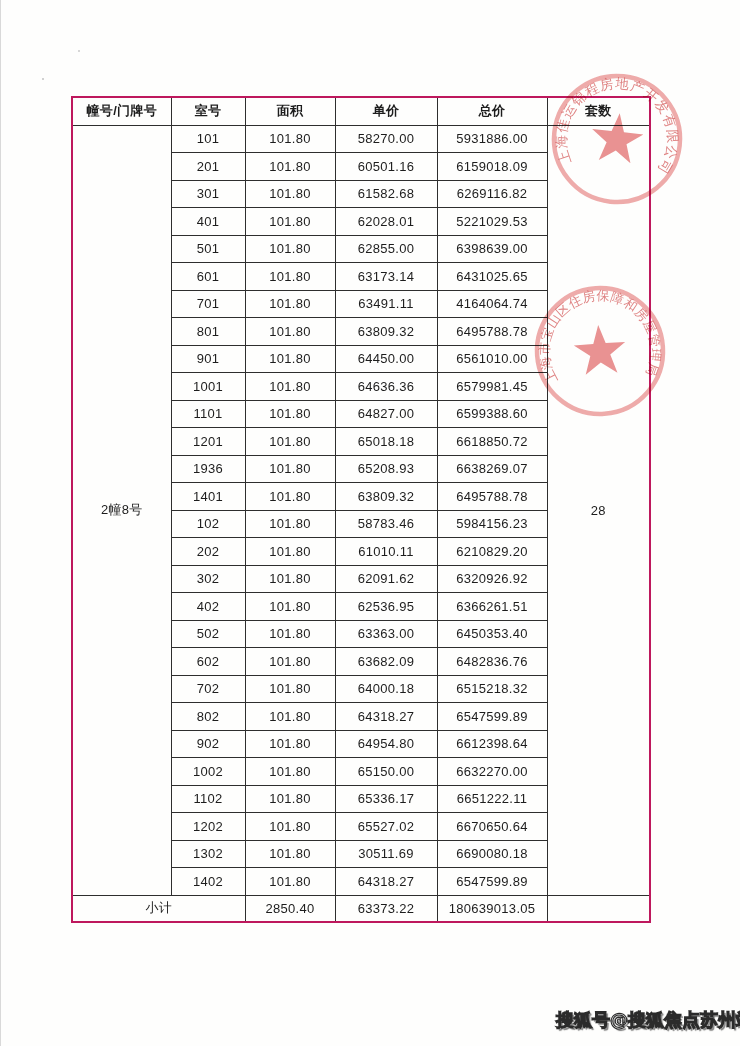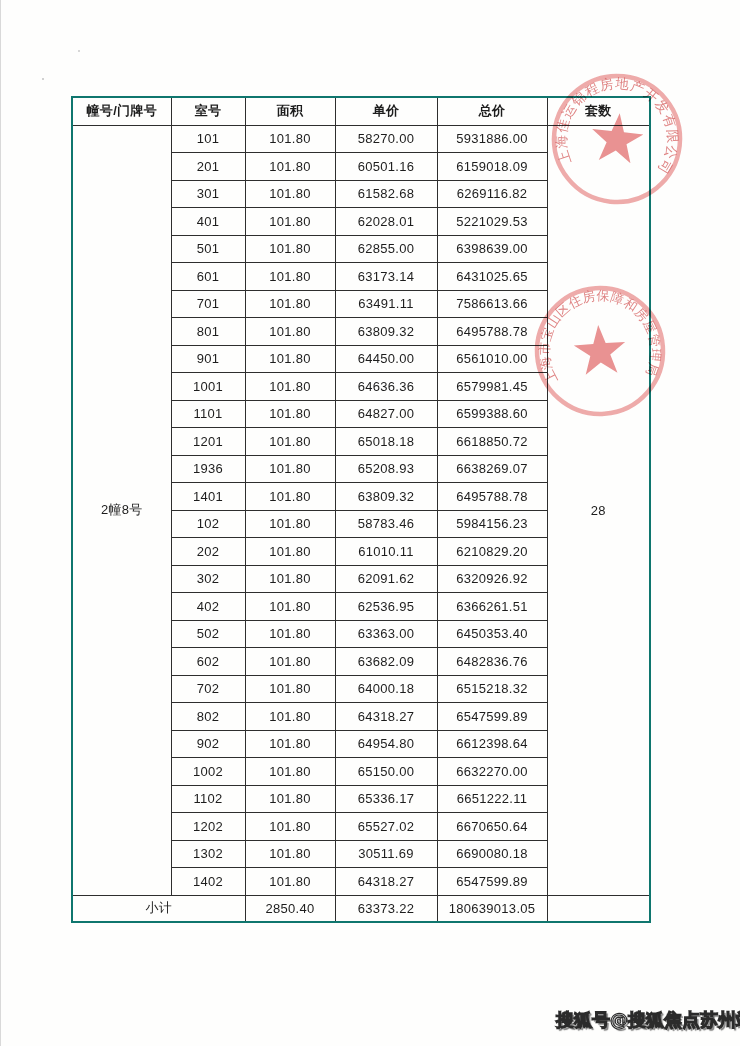--- a/index.html
+++ b/index.html
@@ -9,21 +9,21 @@
     font-family:"Liberation Sans","DejaVu Sans",sans-serif;
   }
   .scan-edge{position:absolute;left:0;top:0;width:1px;height:1046px;background:#d9d9d9;}
   .speck{position:absolute;border-radius:50%;background:#9a9a9a;}
   .speck.s1{left:78px;top:50px;width:2px;height:2px;opacity:.5;}
   .speck.s2{left:42px;top:78px;width:2px;height:2px;opacity:.6;}
 
   table.price{
     position:absolute;left:71px;top:96px;
     border-collapse:collapse;table-layout:fixed;
-    border:2px solid #0f766e;
+    border:2px solid #be185d;
   }
   table.price th, table.price td{
     border:1px solid #2e2e2e;
     text-align:center;vertical-align:middle;
     font-size:13px;color:#1d1d1d;padding:0;
     letter-spacing:.3px;
     font-family:"Liberation Sans","DejaVu Sans",sans-serif;
   }
   table.price thead tr{height:28px;}
   table.price tbody tr{height:27.5px;}
@@ -111,21 +111,21 @@
       <tr>
         <td>601</td>
         <td>101.80</td>
         <td>63173.14</td>
         <td>6431025.65</td>
       </tr>
       <tr>
         <td>701</td>
         <td>101.80</td>
         <td>63491.11</td>
-        <td>7586613.66</td>
+        <td>4164064.74</td>
       </tr>
       <tr>
         <td>801</td>
         <td>101.80</td>
         <td>63809.32</td>
         <td>6495788.78</td>
       </tr>
       <tr>
         <td>901</td>
         <td>101.80</td>

